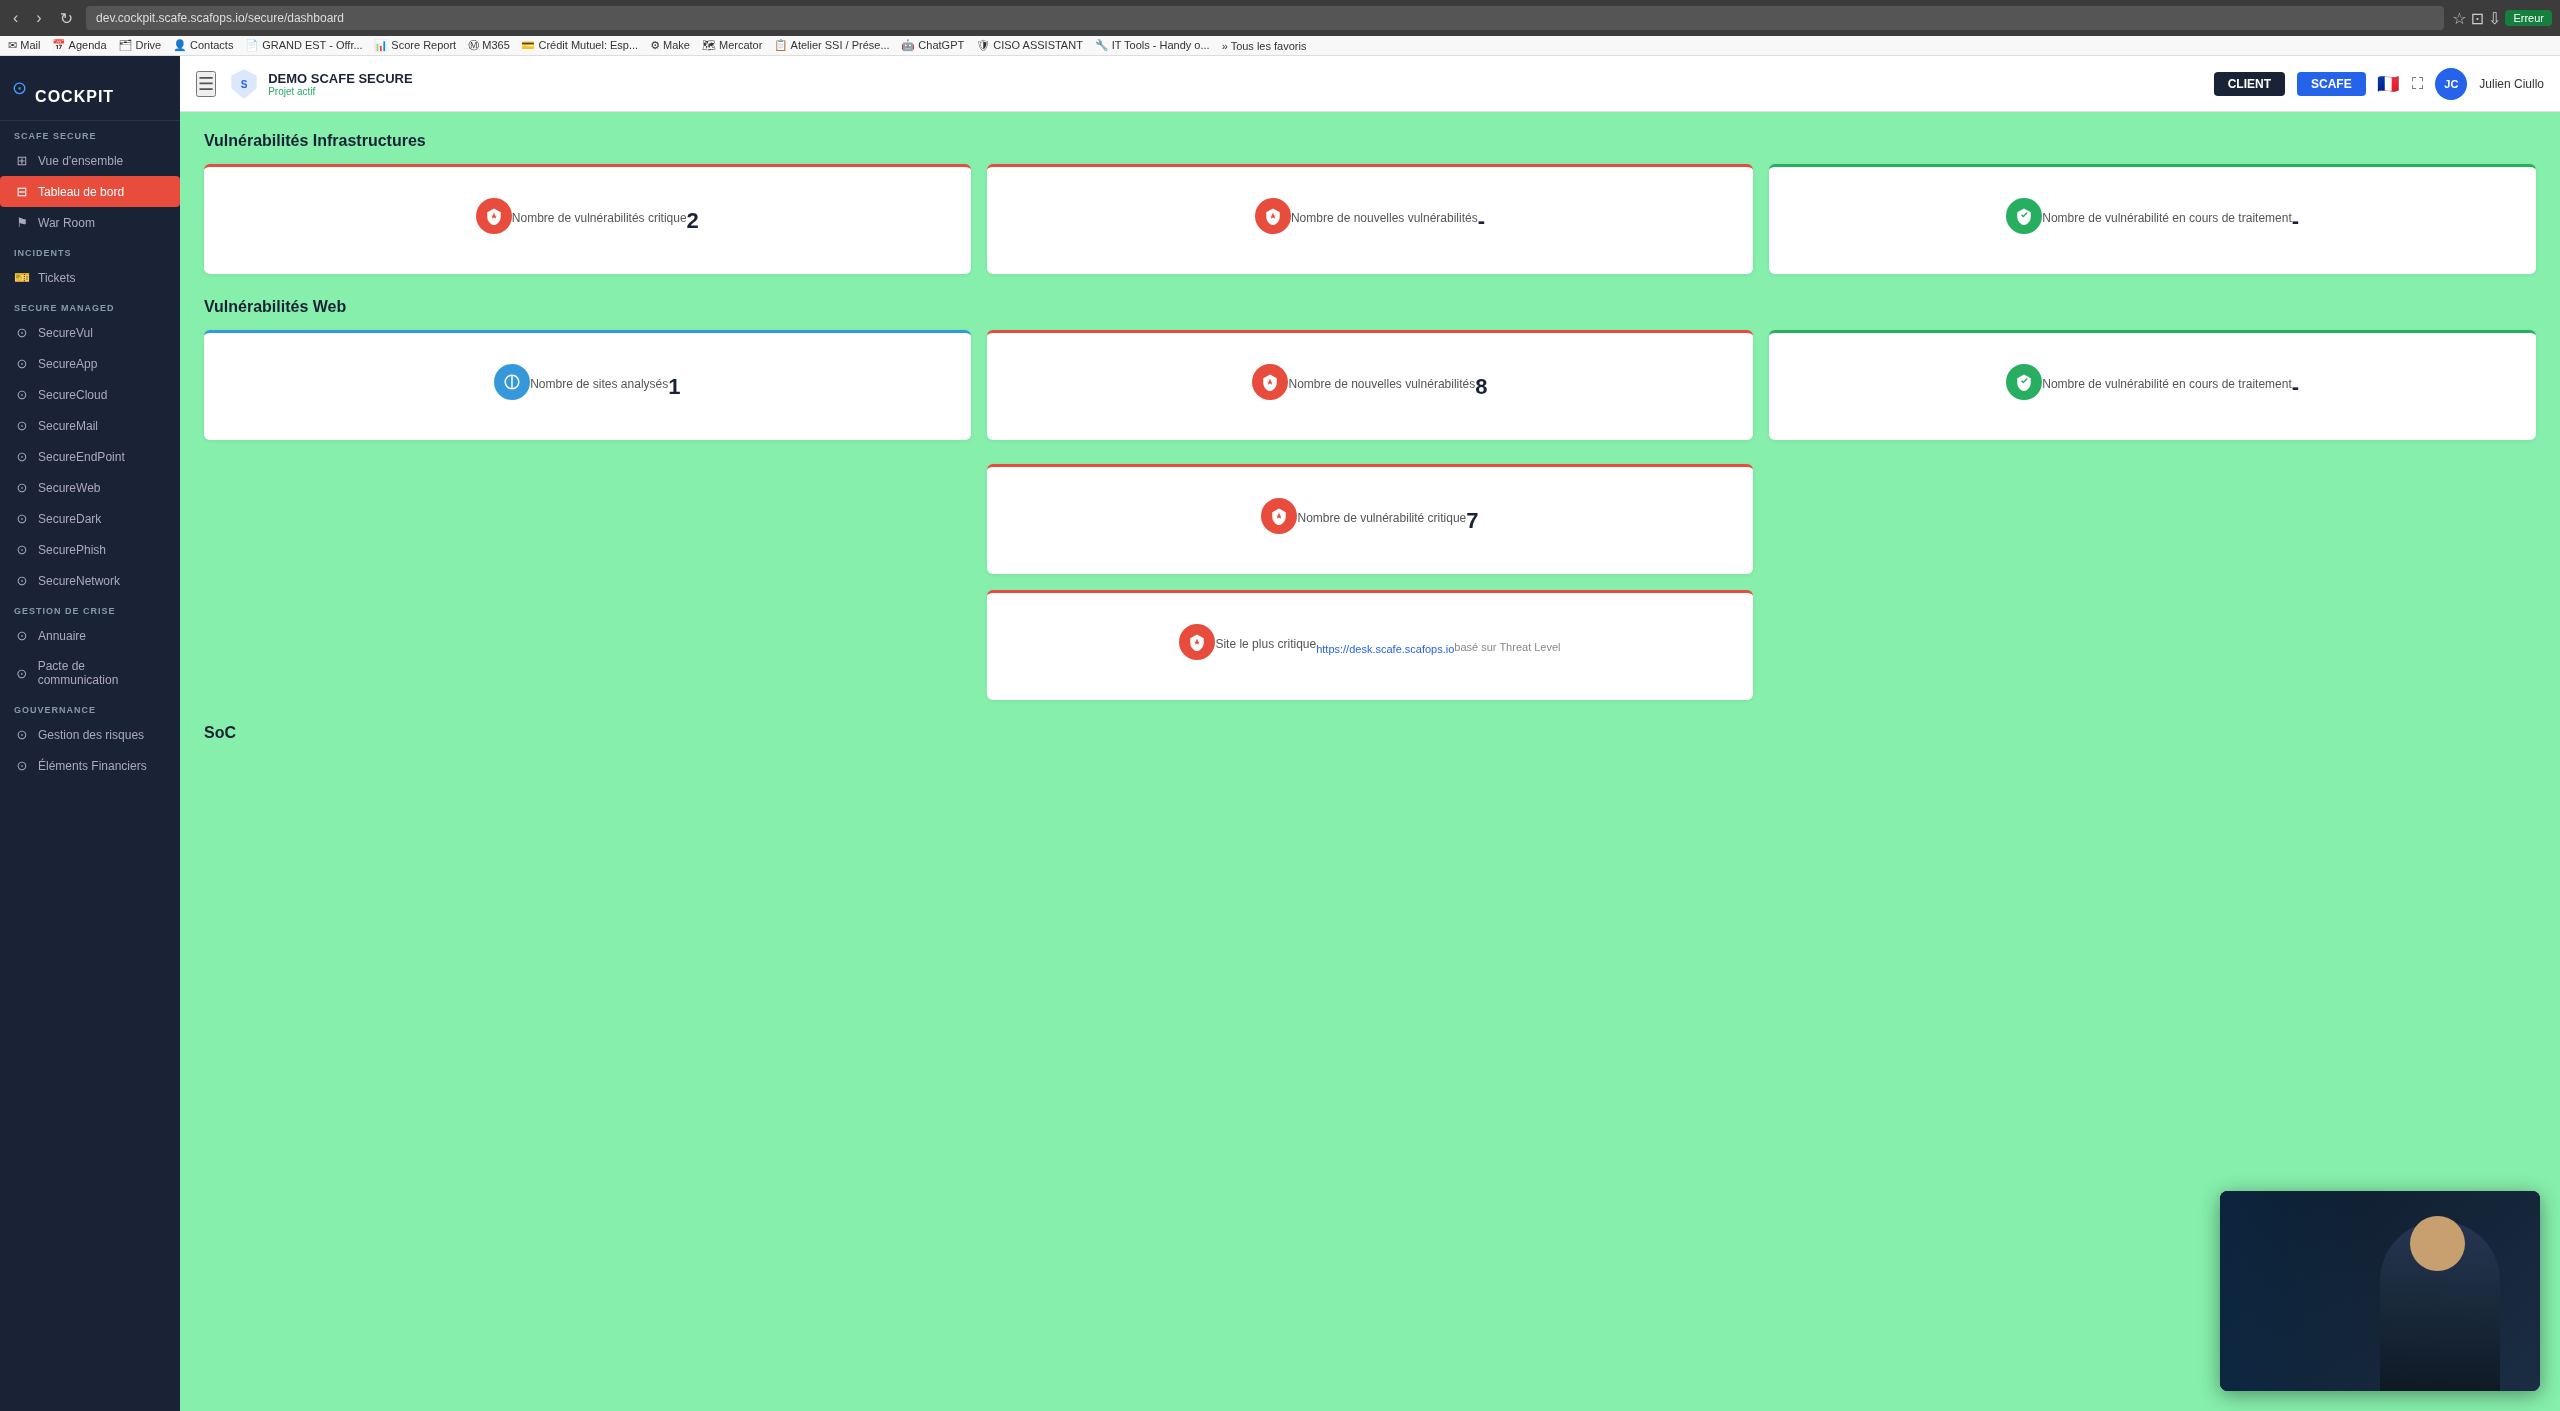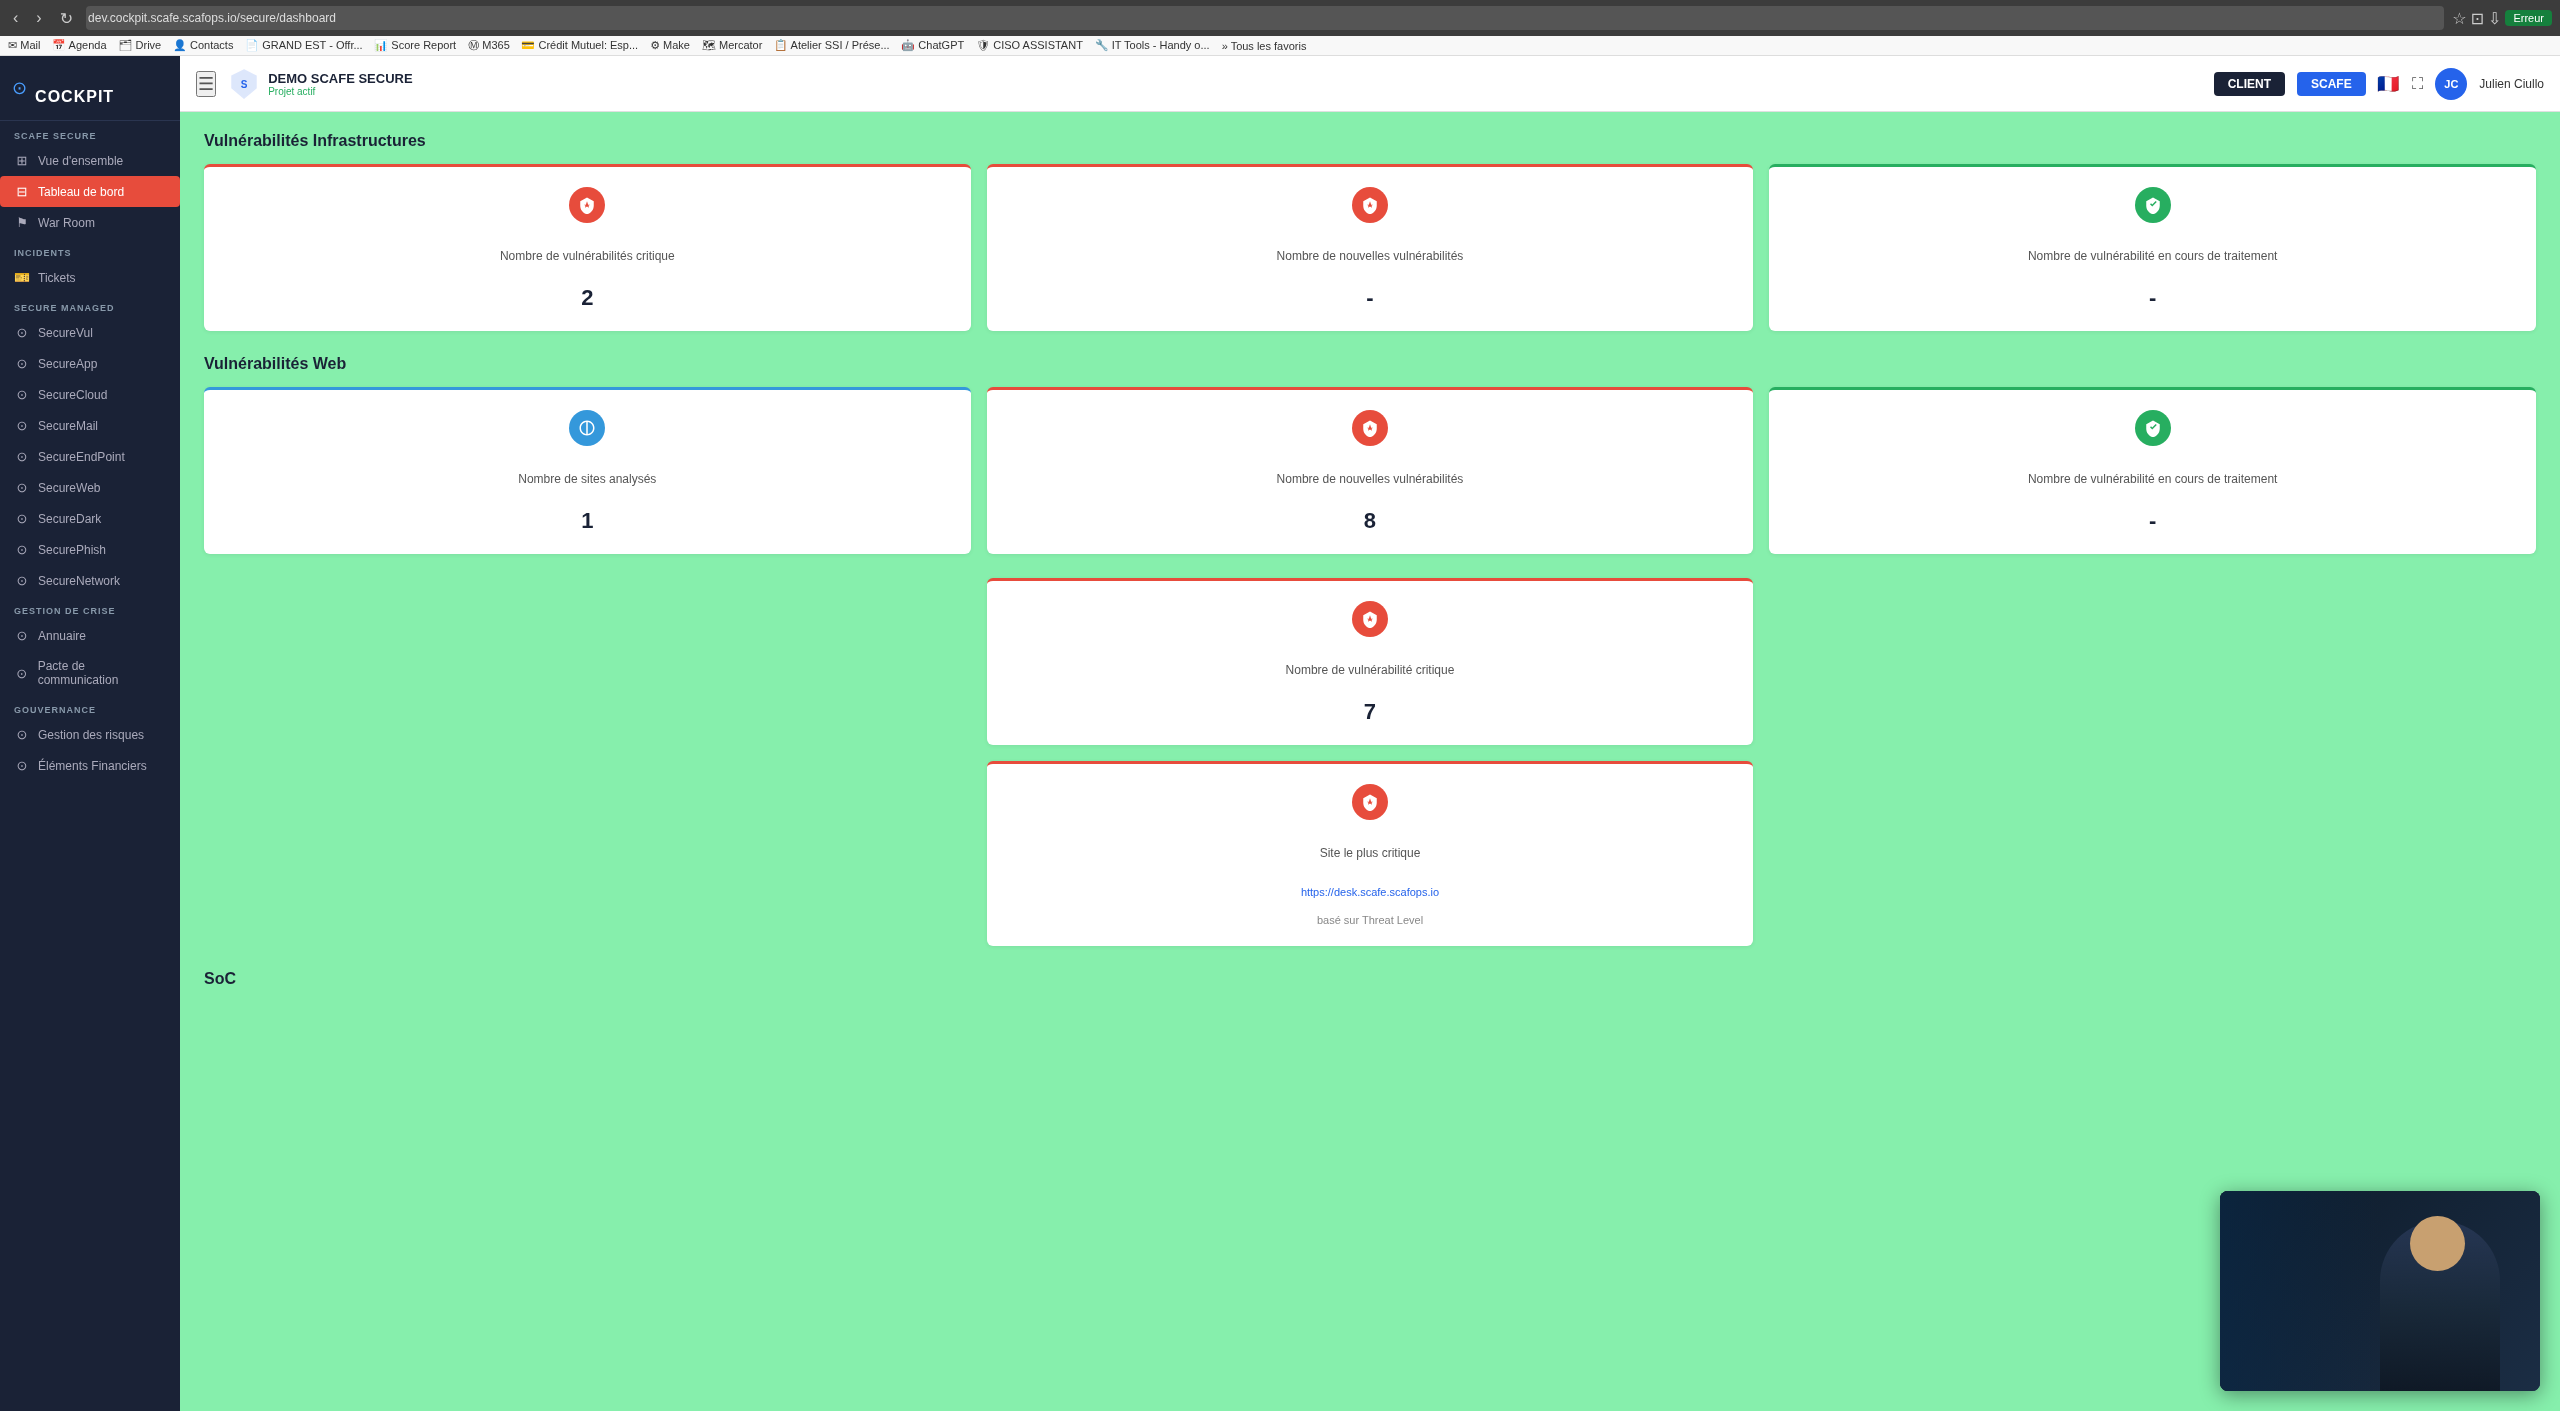--- a/index.html
+++ b/index.html
@@ -1,21 +1,21 @@
 <!DOCTYPE html>
 <html><head>
   <meta charset="utf-8">
   <style>
     * { box-sizing: border-box; margin: 0; padding: 0; }
     body { font-family: 'Segoe UI', Arial, sans-serif; background: #f0f2f5; font-size: 13px; color: #333; display: flex; flex-direction: column; height: 100vh; overflow: hidden; }
 
     
     .browser-bar { background: #3c3c3c; height: 36px; display: flex; align-items: center; padding: 0 8px; gap: 8px; }
     .browser-nav-btn { background: none; border: none; color: #ccc; font-size: 16px; cursor: pointer; padding: 2px 5px; }
-    .browser-url-bar { flex: 1; background: #555; border-radius: 4px; height: 24px; display: flex; align-items: center; padding: 0 2px; color: #ddd; font-size: 12px; }
+    .browser-url-bar { flex: 1; background: #555; border-radius: 4px; height: 24px; display: flex; align-items: center; padding: 0 10px; color: #ddd; font-size: 12px; }
     .browser-actions { display: flex; gap: 4px; color: #ccc; font-size: 12px; align-items: center; }
     .erreur-badge { background: #15803d; color: white; border-radius: 4px; padding: 2px 8px; font-size: 11px; }
 
     
     .bookmarks-bar { background: #f8f8f8; height: 20px; display: flex; align-items: center; padding: 0 8px; gap: 12px; border-bottom: 1px solid #ddd; overflow: hidden; }
     .bookmark-item { font-size: 11px; color: #333; cursor: pointer; white-space: nowrap; display: flex; align-items: center; gap: 3px; }
 
     
     .app-container { display: flex; flex: 1; overflow: hidden; }
 
@@ -47,21 +47,21 @@
 
     
     .main-content { flex: 1; overflow-y: auto; padding: 20px 24px; background: #86efac; }
 
     
     .section-title { font-size: 16px; font-weight: bold; color: #1a2236; margin-bottom: 14px; }
 
     
     .cards-grid { display: grid; grid-template-columns: repeat(3, 1fr); gap: 16px; margin-bottom: 24px; }
 
-    .card { background: white; border-radius: 6px; padding: 20px 16px; display: flex; flex-direction: column; align-items: center; justify-content: center; min-height: 110px; box-shadow: 0 1px 4px rgba(0,0,0,0.07); border-top: 3px solid #ccc; position: relative; gap: 16px; }
+    .card { background: white; border-radius: 6px; padding: 12px 16px; display: flex; align-items: center; justify-content: center; min-height: 110px; box-shadow: 0 1px 4px rgba(0,0,0,0.07); border-top: 3px solid #ccc; position: relative; }
     .card.border-red { border-top-color: #e74c3c; }
     .card.border-blue { border-top-color: #3498db; }
     .card.border-green { border-top-color: #27ae60; }
 
     .card-icon { width: 36px; height: 36px; border-radius: 50%; display: flex; align-items: center; justify-content: center; margin-bottom: 10px; }
     .icon-red { background: #e74c3c; }
     .icon-blue { background: #3498db; }
     .icon-green { background: #27ae60; }
     .card-icon svg { width: 18px; height: 18px; fill: white; }
 

